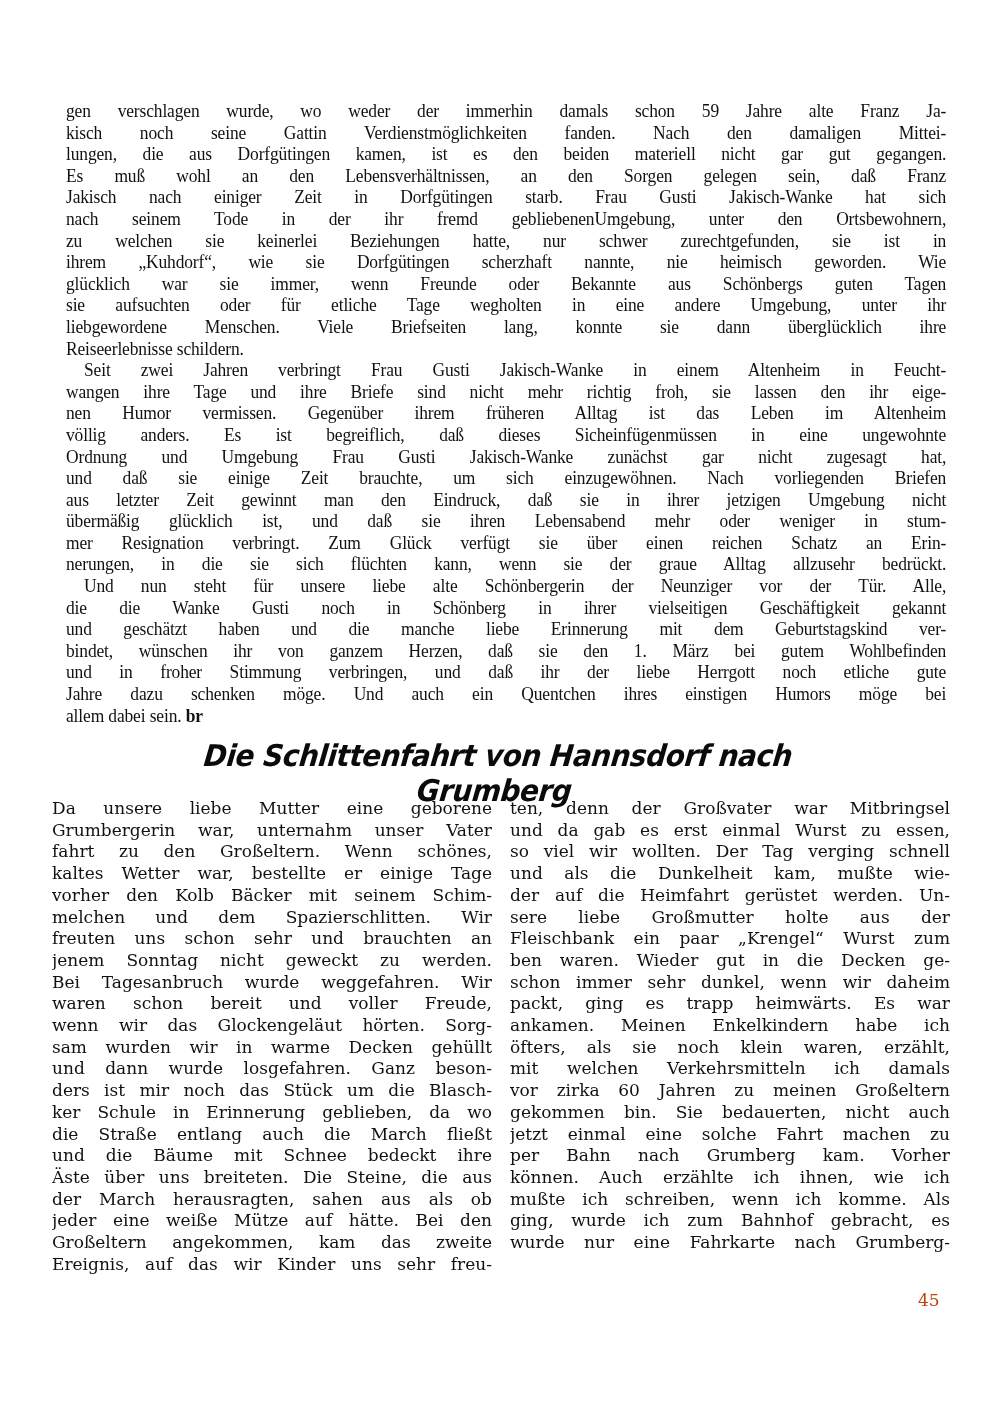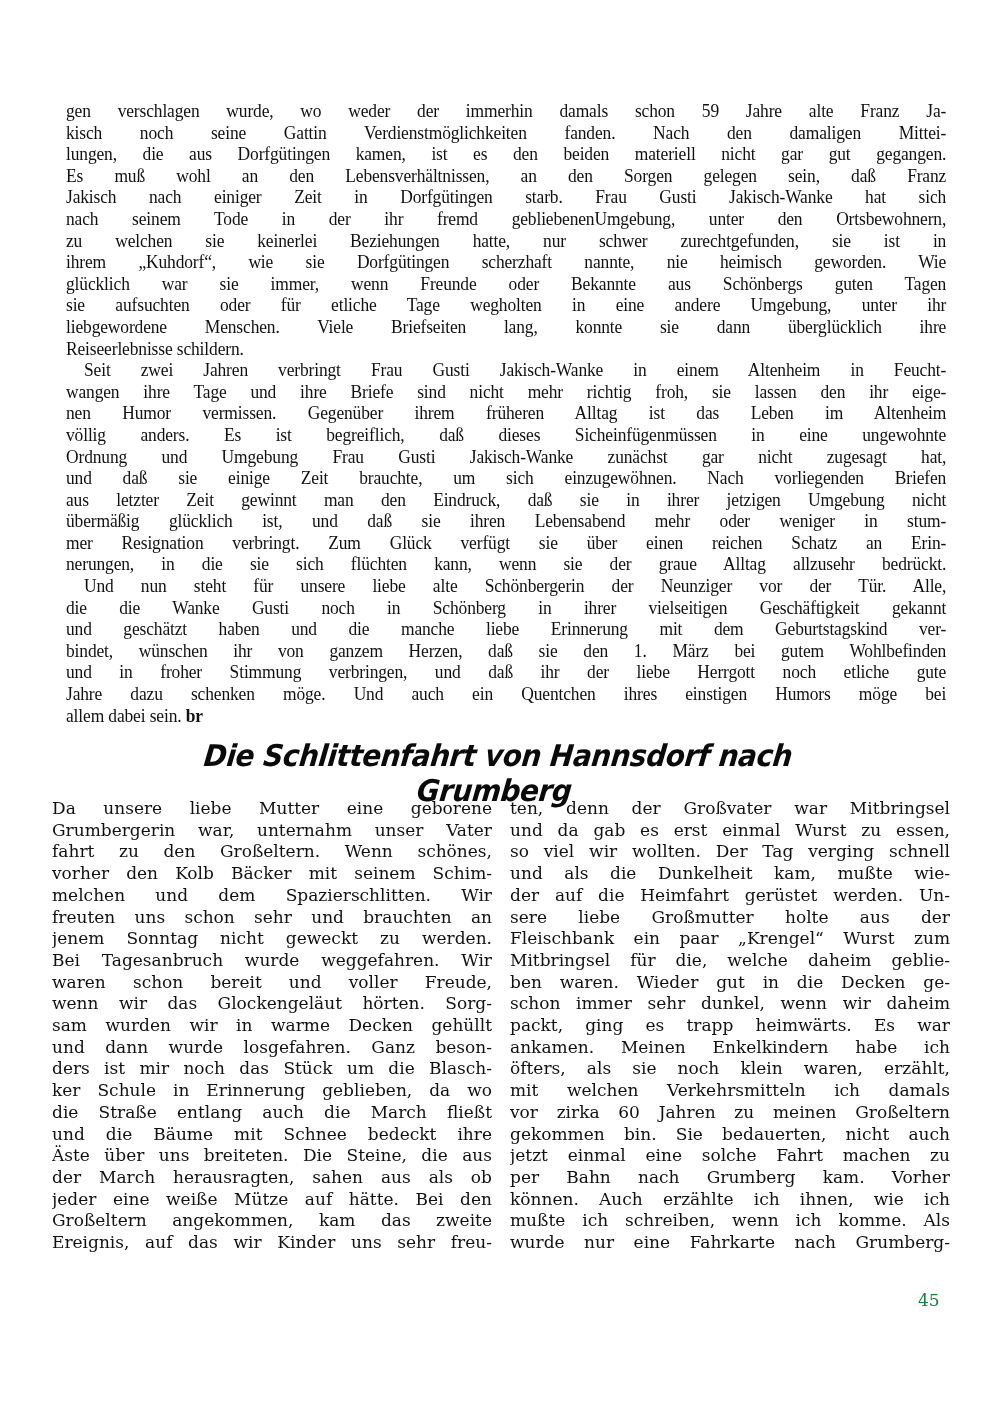--- a/index.html
+++ b/index.html
@@ -93,21 +93,21 @@
       text-align-last: justify;
       overflow: hidden;
     }
 
     .page-number {
       position: absolute;
       left: 918px;
       top: 1290px;
       font-family: "DejaVu Serif", serif;
       font-size: 17px;
-      color: #15803d;
+      color: #c2410c;
     }
   </style>
 </head>
 <body>
 
 <div class="page">
 
   <div class="article-top">
     <p>
       <span class="line">gen verschlagen wurde, wo weder der immerhin damals schon 59 Jahre alte Franz Ja-</span>
@@ -146,20 +146,21 @@
     </p>
   </div>
 
   <div class="headline">Die Schlittenfahrt von Hannsdorf nach Grumberg</div>
 
   <div class="columns">
     <div class="col left">
       <span class="line">Da unsere liebe Mutter eine geborene</span>
       <span class="line">Grumbergerin war, unternahm unser Vater</span>
       <span class="line">fahrt zu den Großeltern. Wenn schönes,</span>
+      <span class="line">kaltes Wetter war, bestellte er einige Tage</span>
       <span class="line">vorher den Kolb Bäcker mit seinem Schim-</span>
       <span class="line">melchen und dem Spazierschlitten. Wir</span>
       <span class="line">freuten uns schon sehr und brauchten an</span>
       <span class="line">jenem Sonntag nicht geweckt zu werden.</span>
       <span class="line">Bei Tagesanbruch wurde weggefahren. Wir</span>
       <span class="line">waren schon bereit und voller Freude,</span>
       <span class="line">wenn wir das Glockengeläut hörten. Sorg-</span>
       <span class="line">sam wurden wir in warme Decken gehüllt</span>
       <span class="line">und dann wurde losgefahren. Ganz beson-</span>
       <span class="line">ders ist mir noch das Stück um die Blasch-</span>
@@ -173,31 +174,31 @@
       <span class="line">Ereignis, auf das wir Kinder uns sehr freu-</span>
     </div>
     <div class="col right">
       <span class="line">ten, denn der Großvater war Mitbringsel</span>
       <span class="line">und da gab es erst einmal Wurst zu essen,</span>
       <span class="line">so viel wir wollten. Der Tag verging schnell</span>
       <span class="line">und als die Dunkelheit kam, mußte wie-</span>
       <span class="line">der auf die Heimfahrt gerüstet werden. Un-</span>
       <span class="line">sere liebe Großmutter holte aus der</span>
       <span class="line">Fleischbank ein paar „Krengel“ Wurst zum</span>
-      <span class="line">Mitbringsel für die, welche daheim geblie-</span>
       <span class="line">ben waren. Wieder gut in die Decken ge-</span>
       <span class="line">schon immer sehr dunkel, wenn wir daheim</span>
       <span class="line">packt, ging es trapp heimwärts. Es war</span>
       <span class="line">ankamen. Meinen Enkelkindern habe ich</span>
       <span class="line">öfters, als sie noch klein waren, erzählt,</span>
       <span class="line">mit welchen Verkehrsmitteln ich damals</span>
       <span class="line">vor zirka 60 Jahren zu meinen Großeltern</span>
       <span class="line">gekommen bin. Sie bedauerten, nicht auch</span>
       <span class="line">jetzt einmal eine solche Fahrt machen zu</span>
       <span class="line">per Bahn nach Grumberg kam. Vorher</span>
       <span class="line">können. Auch erzählte ich ihnen, wie ich</span>
       <span class="line">mußte ich schreiben, wenn ich komme. Als</span>
+      <span class="line">ging, wurde ich zum Bahnhof gebracht, es</span>
       <span class="line">wurde nur eine Fahrkarte nach Grumberg-</span>
     </div>
   </div>
 
   <div class="page-number">45</div>
 </div>
 
 </body></html>

